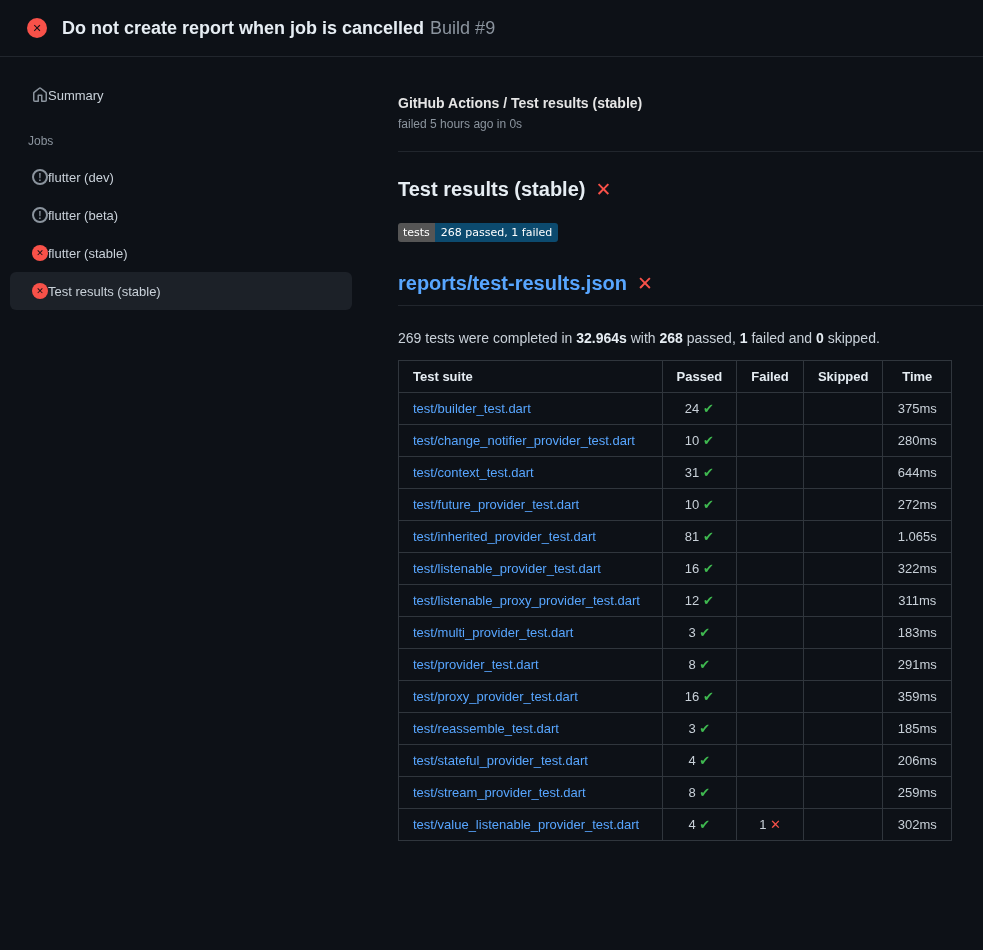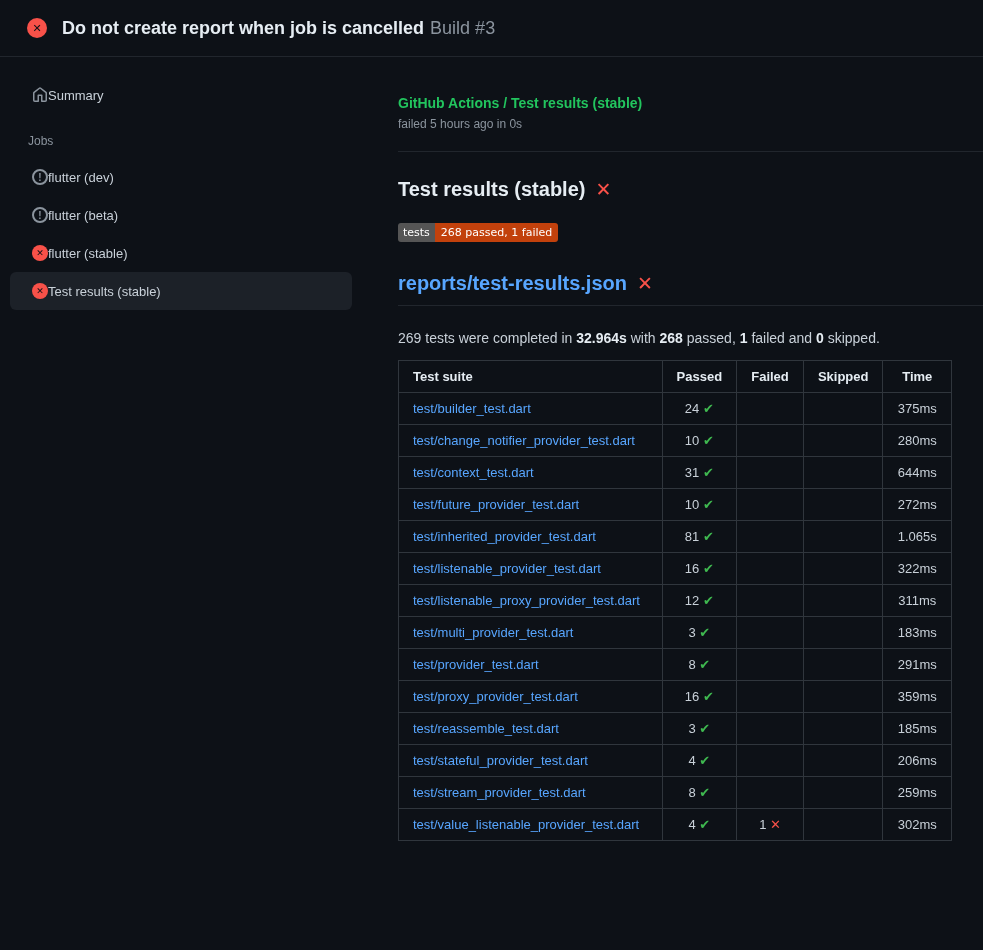--- a/index.html
+++ b/index.html
@@ -60,21 +60,21 @@
   .side-item .lbl { white-space: nowrap; }
   .home-svg { width: 16px; height: 16px; fill: #8b949e; flex-shrink: 0; }
   .jobs-label {
     color: #8b949e;
     font-size: 12px;
     padding: 20px 12px 10px 18px;
   }
 
   
   main { flex: 1; padding: 38px 31px 0 27px; min-width: 0; }
-  .crumb { font-weight: 700; font-size: 14px; color: #22c55e; }
+  .crumb { font-weight: 700; font-size: 14px; color: #e5e5e5; }
   .meta { color: #8b949e; font-size: 12px; margin-top: 6px; }
   .rule {
     border: none;
     border-top: 1px solid #21262d;
     margin: 20px -31px 0 0;
   }
   .section-title {
     margin-top: 26px;
     font-size: 20px;
     font-weight: 700;
@@ -91,21 +91,21 @@
   .badge {
     display: inline-flex;
     margin-top: 22px;
     border-radius: 3px;
     overflow: hidden;
     font-size: 11px;
     line-height: 1;
     font-family: "DejaVu Sans", sans-serif;
   }
   .badge-left  { background: #555555; color: #ffffff; padding: 4px 5px; }
-  .badge-right { background: #c2410c; color: #ffffff; padding: 4px 6px; }
+  .badge-right { background: #0c4a6e; color: #ffffff; padding: 4px 6px; }
 
   .report-title {
     margin: 30px -31px 0 0;
     padding-bottom: 10px;
     border-bottom: 1px solid #21262d;
     font-size: 20px;
     font-weight: 700;
     display: flex;
     align-items: center;
   }
@@ -128,21 +128,21 @@
   td.suite { text-align: left; }
   td.suite a { color: #58a6ff; text-decoration: none; }
   .check { color: #3fb950; font-weight: 700; }
   .cross { color: #f85149; font-weight: 700; }
 </style>
 </head>
 <body>
 
 <header class="topbar" data-interactable="false">
   <span class="circle-icon big failed" data-interactable="false">✕</span>
-  <h1 data-interactable="false"><span data-interactable="false">Do not create report when job is cancelled</span><span class="build" data-interactable="false">Build #3</span></h1>
+  <h1 data-interactable="false"><span data-interactable="false">Do not create report when job is cancelled</span><span class="build" data-interactable="false">Build #9</span></h1>
 </header>
 
 <div class="layout">
   <aside class="sidebar" data-interactable="false">
     <div class="side-item" data-interactable="true">
       <svg class="home-svg" data-interactable="false" viewBox="0 0 16 16" aria-hidden="true">
         <path d="M6.906.664a1.749 1.749 0 0 1 2.187 0l5.25 4.2c.415.332.657.835.657 1.367v7.019A1.75 1.75 0 0 1 13.25 15h-3.5a.75.75 0 0 1-.75-.75V9H7v5.25a.75.75 0 0 1-.75.75h-3.5A1.75 1.75 0 0 1 1 13.25V6.23c0-.531.242-1.034.657-1.366l5.25-4.2Zm1.25 1.171a.25.25 0 0 0-.312 0l-5.25 4.2a.25.25 0 0 0-.094.196v7.019c0 .138.112.25.25.25H5.5V8.25a.75.75 0 0 1 .75-.75h3.5a.75.75 0 0 1 .75.75v5.25h2.75a.25.25 0 0 0 .25-.25V6.23a.25.25 0 0 0-.094-.195Z"></path>
       </svg>
       <span class="lbl" data-interactable="false">Summary</span>
     </div>

